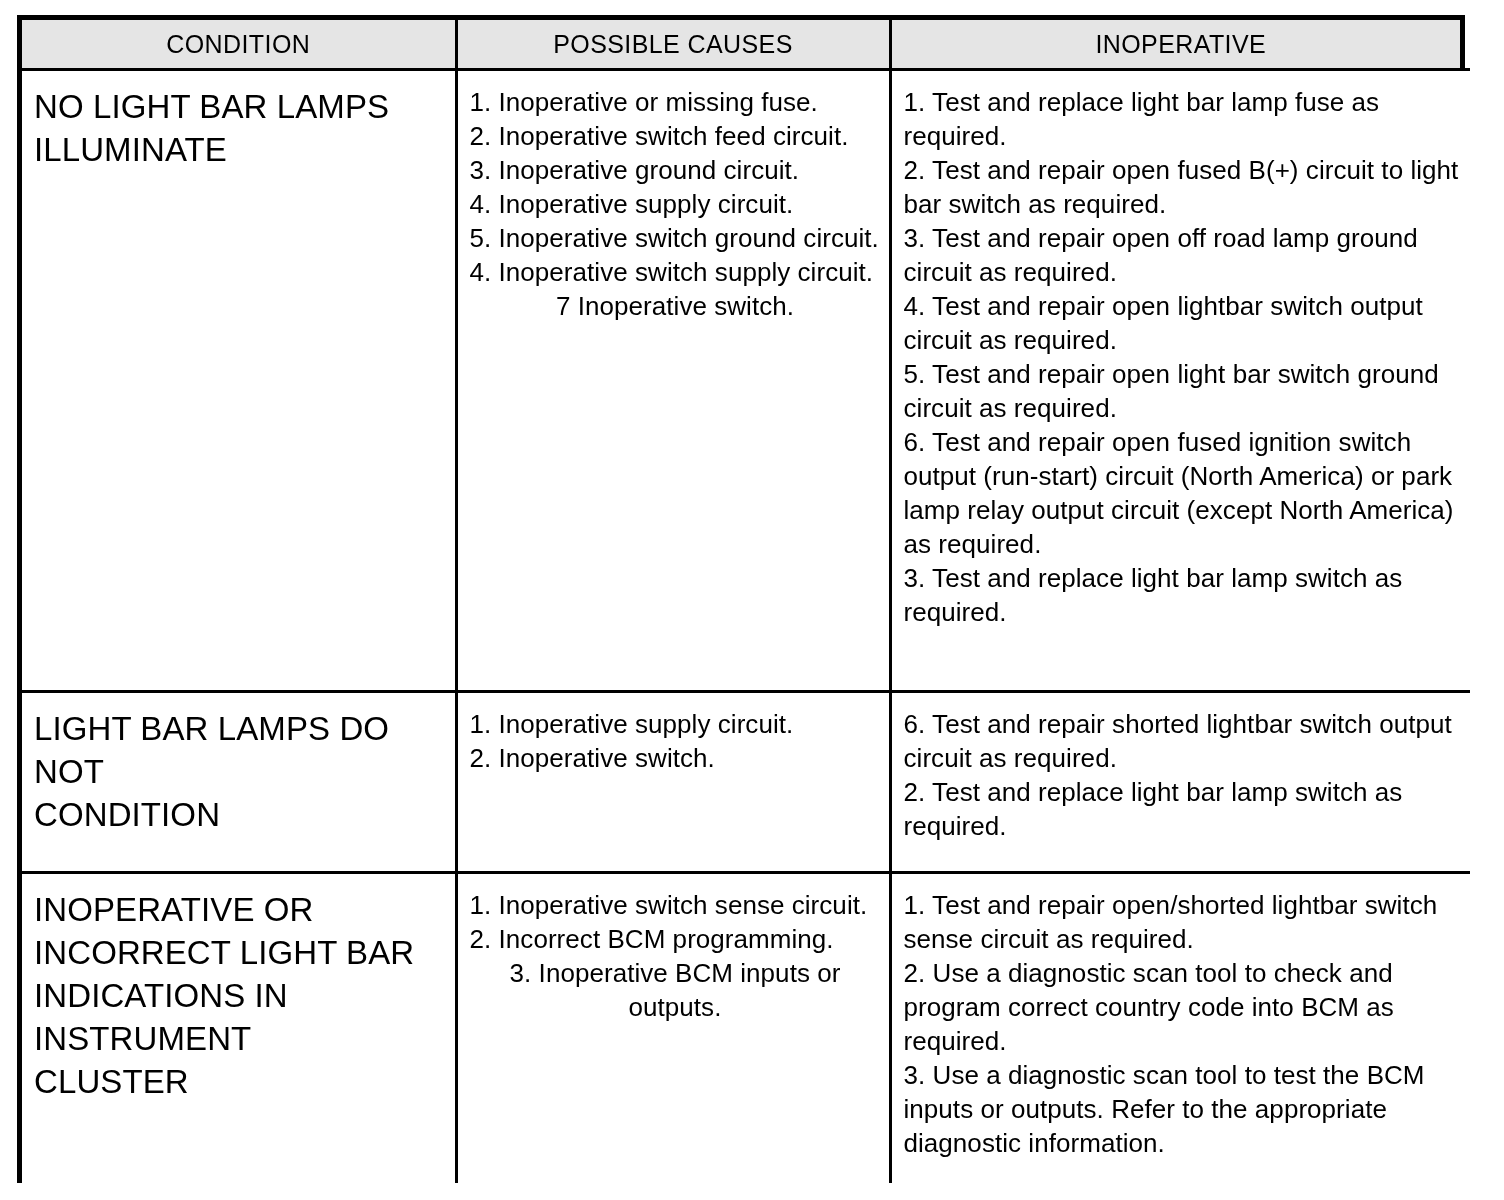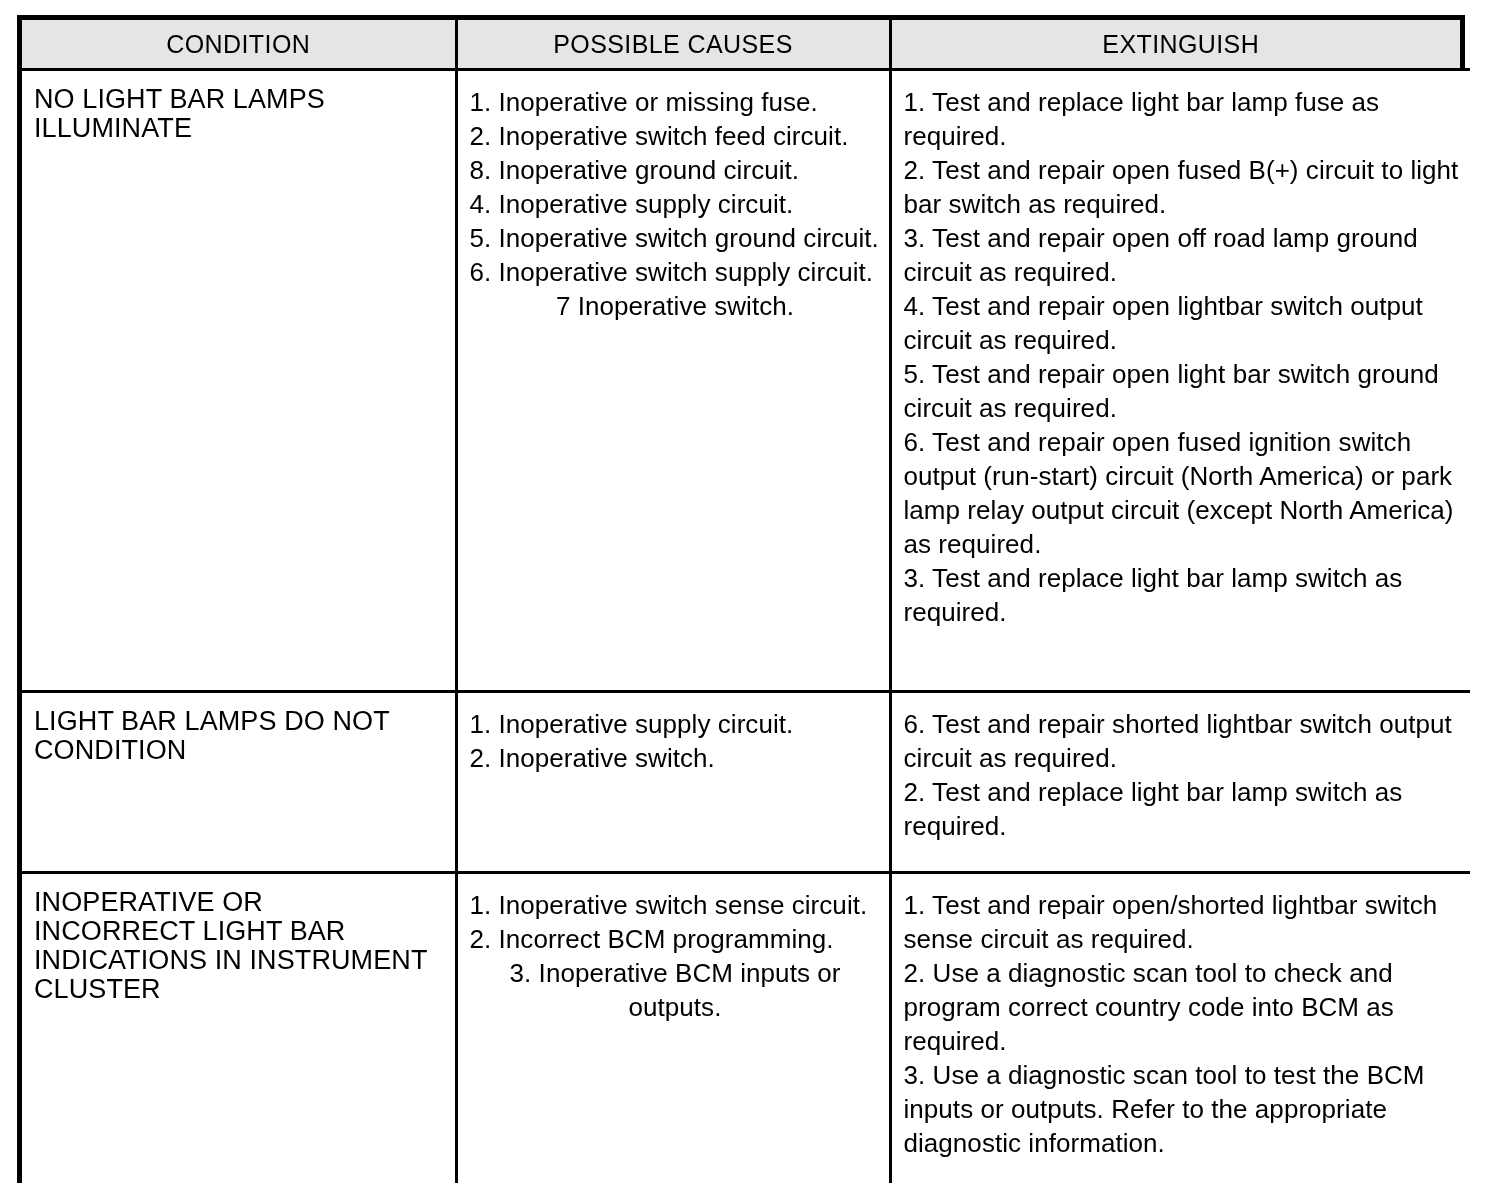--- a/index.html
+++ b/index.html
@@ -74,22 +74,22 @@
 
   .cell-inner {
     position: relative;
     padding: 14px 8px 10px 12px;
     box-sizing: border-box;
     height: 100%;
   }
 
   
   .cond-text {
-    font-size: 27px;
-    line-height: 29px;
+    font-size: 33px;
+    line-height: 43px;
     letter-spacing: 0.1px;
     white-space: pre-line;
   }
 
   
   .item-list {
     list-style: none;
     margin: 0;
     padding: 0;
   }
@@ -123,42 +123,42 @@
       <colgroup>
         <col class="c-cond">
         <col class="c-cause">
         <col class="c-corr">
       </colgroup>
 
       <thead>
         <tr class="hdr-row">
           <th>CONDITION</th>
           <th>POSSIBLE CAUSES</th>
-          <th>EXTINGUISH</th>
+          <th>INOPERATIVE</th>
         </tr>
       </thead>
 
       <tbody>
 
         <tr class="body-row row-1">
           <td>
             <div class="cell-inner">
               <div class="cond-text">NO LIGHT BAR LAMPS
 ILLUMINATE</div>
             </div>
           </td>
           <td>
             <div class="cell-inner">
               <ul class="item-list">
                 <li class="gap-0">1. Inoperative or missing fuse.</li>
                 <li class="gap-l">2. Inoperative switch feed circuit.</li>
-                <li class="gap-s">8. Inoperative ground circuit.</li>
+                <li class="gap-s">3. Inoperative ground circuit.</li>
                 <li class="gap-m">4. Inoperative supply circuit.</li>
                 <li class="gap-m">5. Inoperative switch ground circuit.</li>
-                <li class="gap-s">6. Inoperative switch supply circuit.</li>
+                <li class="gap-s">4. Inoperative switch supply circuit.</li>
                 <li class="gap-xl">7 Inoperative switch.</li>
               </ul>
             </div>
           </td>
           <td>
             <div class="cell-inner">
               <ul class="item-list">
                 <li class="gap-0">1. Test and replace light bar lamp fuse as required.</li>
                 <li class="gap-m">2. Test and repair open fused B(+) circuit to light bar switch as required.</li>
                 <li class="gap-s">3. Test and repair open off road lamp ground circuit as required.</li>

